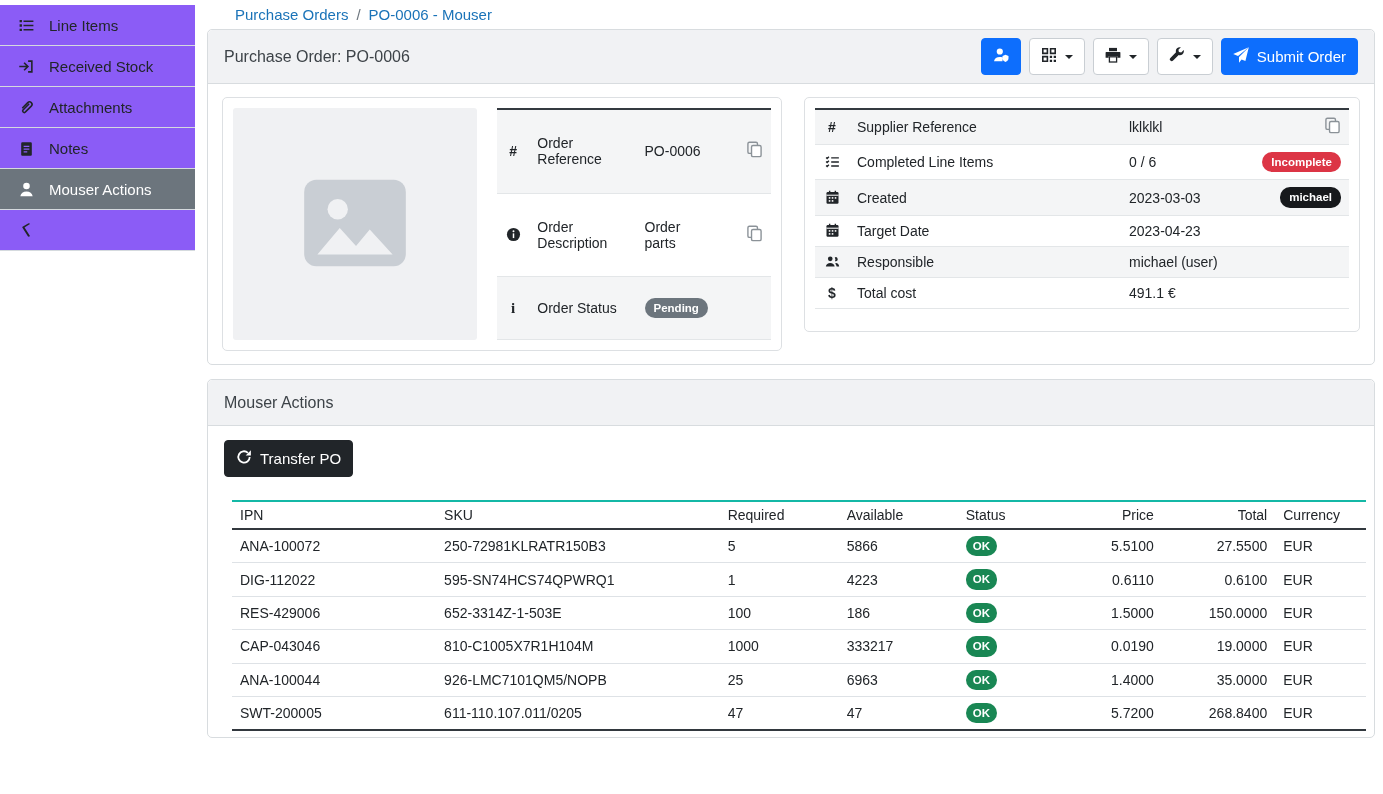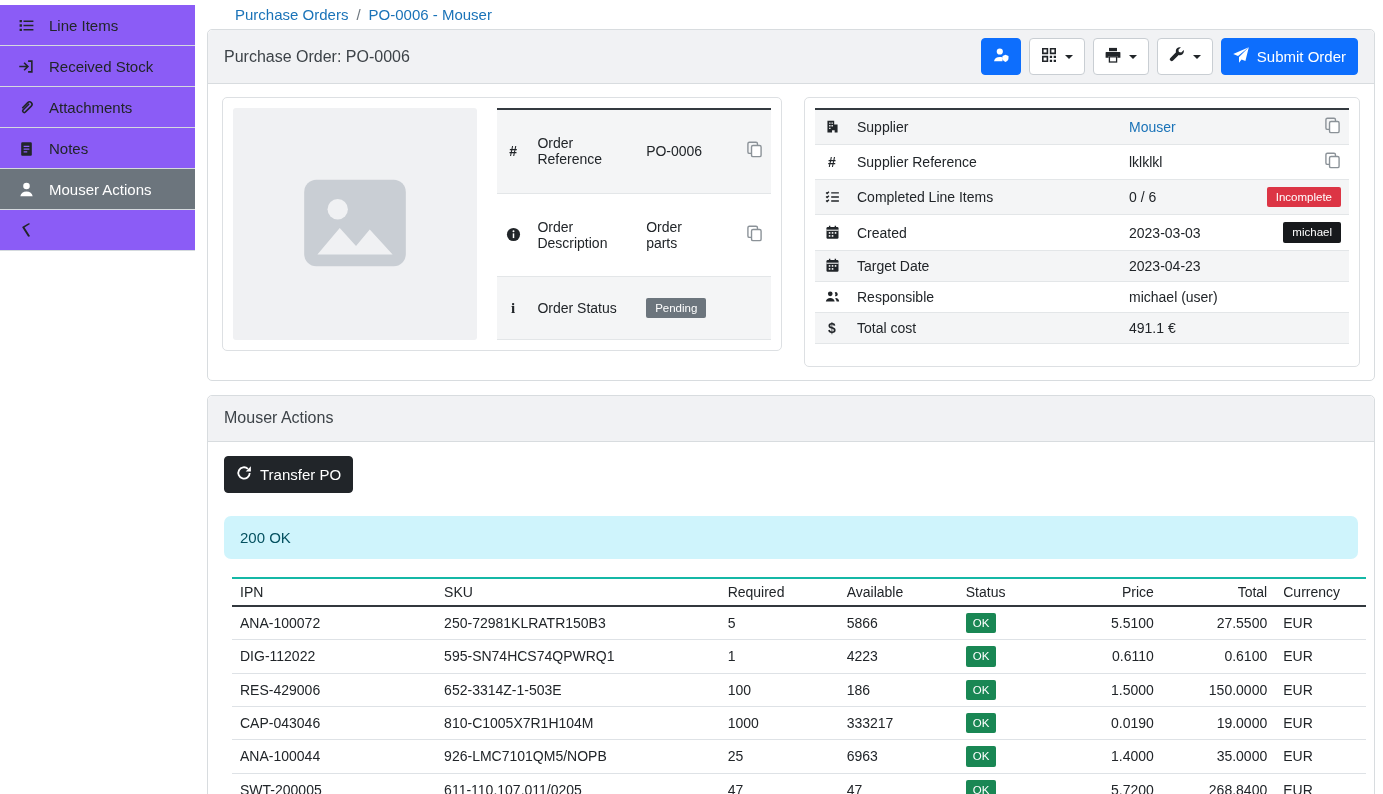--- a/index.html
+++ b/index.html
@@ -59,21 +59,21 @@
   .detail-table td.ic{width:34px;text-align:center;}
   .detail-table td.cp{width:84px;text-align:right;}
   .card.left .detail-table td.lbl{width:135px;}
   .card.right .detail-table td.lbl{width:272px;}
   .detail-table td.ic svg{width:15px;height:15px;vertical-align:-2px;}
   .glyph{font-weight:700;font-size:14px;}
   .glyph.serif{font-family:"Liberation Serif",serif;font-size:15px;}
   .cp-svg{width:17px;height:17px;cursor:pointer;}
   a.val-link{color:var(--link);text-decoration:none;cursor:pointer;}
   
-  .badge{display:inline-block;padding:3px 9px;border-radius:2px;font-size:11.5px;font-weight:400;color:#fff;line-height:1.25;}
+  .badge{display:inline-block;padding:3px 9px;border-radius:10px;font-size:11.5px;font-weight:700;color:#fff;line-height:1.25;}
   .badge.gray{background:var(--secondary);}
   .badge.red{background:var(--danger);}
   .badge.black{background:#17191c;}
   .badge.green{background:var(--success);padding:3px 7px;}
   
   .panel-body{padding:12px 12px 6px;}
   .btn-transfer{margin:2px 4px 23px;}
   .alert-info{
     background:var(--info-bg);color:var(--info-text);border-radius:7px;
     padding:13px 16px;font-size:15px;margin:0 4px 18px;
@@ -231,31 +231,20 @@
               <td class="val"><span class="badge gray">Pending</span></td>
               <td class="cp"></td>
             </tr>
           </tbody>
             </table>
         </div>
 
         <div class="card right">
           <table class="detail-table">
             <tbody>
-                <tr>
-              <td class="ic"><span><svg width="15" height="15" viewBox="0 0 16 16">
-                        <path fill="currentColor" fill-rule="evenodd" d="M2.6 14.5V1.8h7.2v4.1h3.6v8.6h-3.1v-2.6H7.5v2.6zM4.4 3.6h1.5v1.5H4.4zM6.9 3.6h1.5v1.5H6.9zM4.4 6.4h1.5v1.5H4.4zM6.9 6.4h1.5v1.5H6.9zM4.4 9.2h1.5v1.5H4.4z"></path>
-                      </svg></span></td>
-              <td class="lbl">Supplier</td>
-              <td class="val"><a class="val-link">Mouser</a></td>
-              <td class="cp"><span><svg class="cp-svg" viewBox="0 0 16 16">
-                        <rect x="1.8" y="1.2" width="9" height="10.5" rx="1.4" fill="none" stroke="#8b9298" stroke-width="1.3"></rect>
-                        <rect x="5.2" y="4.2" width="9" height="10.5" rx="1.4" fill="#ffffff" stroke="#8b9298" stroke-width="1.3"></rect>
-                      </svg></span></td>
-            </tr>
             <tr>
               <td class="ic"><span class="glyph">#</span></td>
               <td class="lbl">Supplier Reference</td>
               <td class="val">lklklkl</td>
               <td class="cp"><span><svg class="cp-svg" viewBox="0 0 16 16">
                         <rect x="1.8" y="1.2" width="9" height="10.5" rx="1.4" fill="none" stroke="#8b9298" stroke-width="1.3"></rect>
                         <rect x="5.2" y="4.2" width="9" height="10.5" rx="1.4" fill="#ffffff" stroke="#8b9298" stroke-width="1.3"></rect>
                       </svg></span></td>
             </tr>
             <tr>
@@ -327,21 +316,20 @@
       </div>
       <div class="panel-body">
         <button class="btn btn-dark btn-transfer">
           <span><svg viewBox="0 0 16 16">
                 <path fill="none" stroke="#fff" stroke-width="1.8" d="M13.7 8A5.7 5.7 0 1 1 11.9 3.8"></path>
                 <polygon fill="#fff" points="14.9,1.2 14.9,6.4 9.7,6.4"></polygon>
               </svg></span>
           <span>Transfer PO</span>
         </button>
 
-        <div class="alert-info">200 OK</div>
 
         <table class="data-table">
           <thead>
             <tr>
               <th class="col-ipn">IPN</th>
               <th class="col-sku">SKU</th>
               <th class="col-req">Required</th>
               <th class="col-av">Available</th>
               <th class="col-st">Status</th>
               <th class="col-pr num">Price</th>

